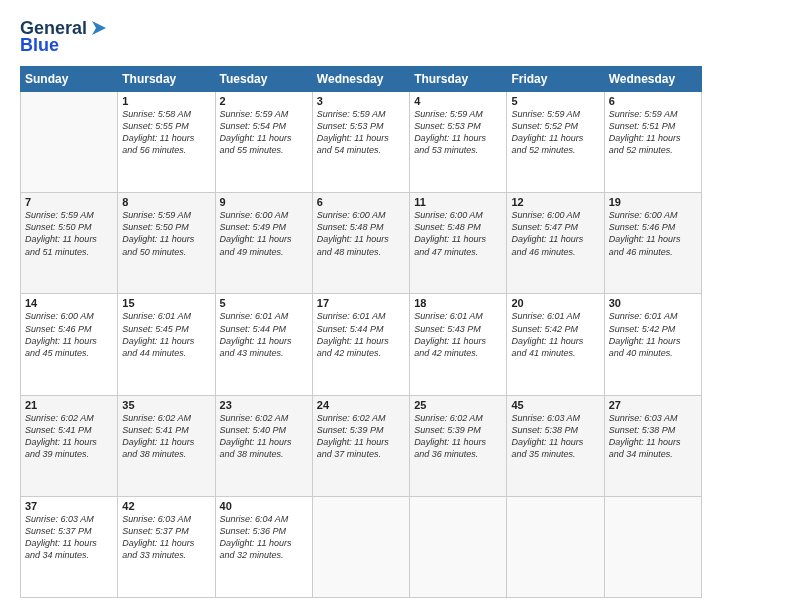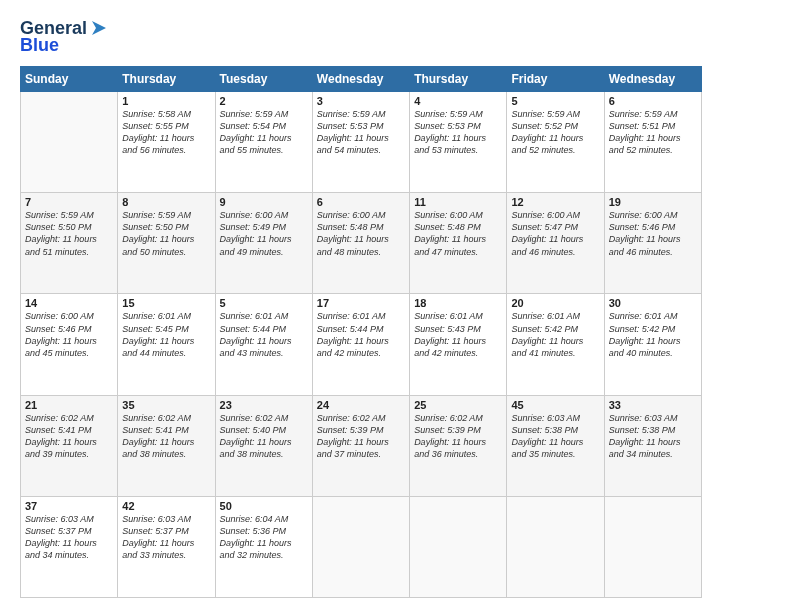--- a/index.html
+++ b/index.html
@@ -229,35 +229,35 @@
           </td>
           <td>
             <span class="day-num">25</span>
             <div class="day-info">Sunrise: 6:02 AM<br>Sunset: 5:39 PM<br>Daylight: 11 hours<br>and 36 minutes.</div>
           </td>
           <td>
             <span class="day-num">45</span>
             <div class="day-info">Sunrise: 6:03 AM<br>Sunset: 5:38 PM<br>Daylight: 11 hours<br>and 35 minutes.</div>
           </td>
           <td>
-            <span class="day-num">33</span>
+            <span class="day-num">27</span>
             <div class="day-info">Sunrise: 6:03 AM<br>Sunset: 5:38 PM<br>Daylight: 11 hours<br>and 34 minutes.</div>
           </td>
         </tr>
         <tr>
           <td>
             <span class="day-num">37</span>
             <div class="day-info">Sunrise: 6:03 AM<br>Sunset: 5:37 PM<br>Daylight: 11 hours<br>and 34 minutes.</div>
           </td>
           <td>
             <span class="day-num">42</span>
             <div class="day-info">Sunrise: 6:03 AM<br>Sunset: 5:37 PM<br>Daylight: 11 hours<br>and 33 minutes.</div>
           </td>
           <td>
-            <span class="day-num">50</span>
+            <span class="day-num">40</span>
             <div class="day-info">Sunrise: 6:04 AM<br>Sunset: 5:36 PM<br>Daylight: 11 hours<br>and 32 minutes.</div>
           </td>
           <td class="empty"></td>
           <td class="empty"></td>
           <td class="empty"></td>
           <td class="empty"></td>
         </tr>
       </tbody>
   </table>
 </div>

